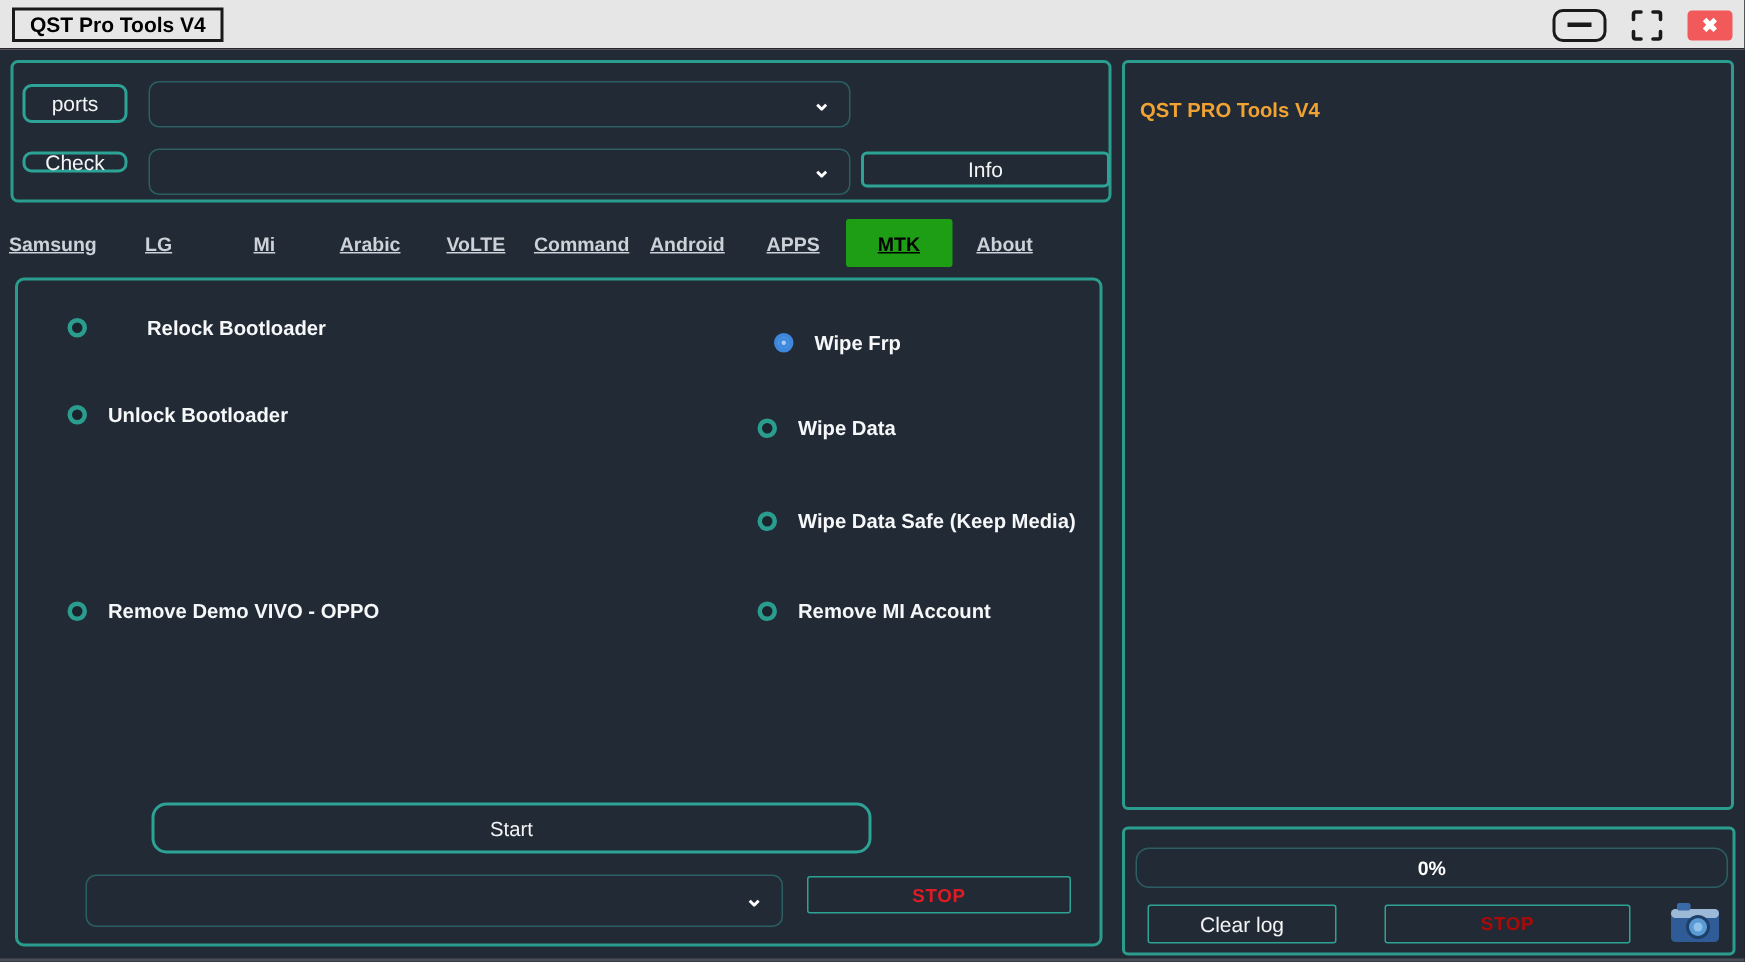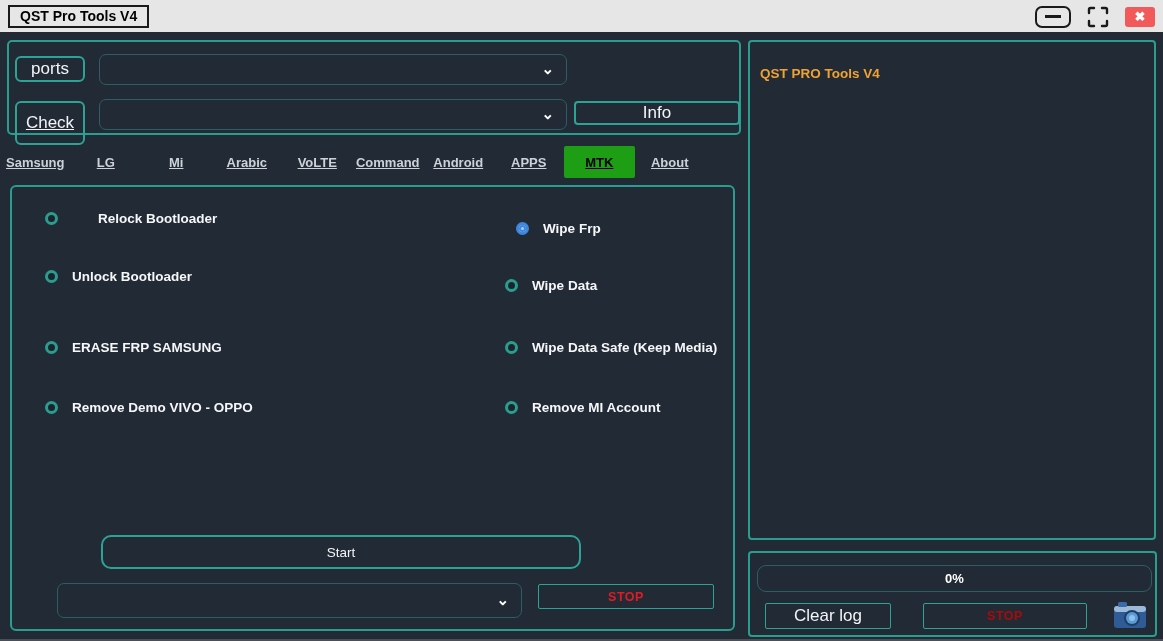--- a/index.html
+++ b/index.html
@@ -28,21 +28,21 @@
   .btn-max { width:22px; height:22px; cursor:pointer; }
   .btn-close {
     width:30px; height:20px; background:#f1595a; border-radius:3px;
     display:flex; align-items:center; justify-content:center;
     color:#fff; font-size:13px; font-weight:bold; cursor:pointer;
   }
   
   .panel { position:absolute; background:#222b35; border:2px solid #2a9d8f; border-radius:5px; }
   .btn-teal {
     position:absolute; border:2px solid #2da396; border-radius:6px;
-    background:transparent; color:#f2f4f6; font-size:17px;
+    background:transparent; color:#f2f4f6; font-size:14px;
     display:flex; align-items:center; justify-content:center; cursor:pointer;
     font-family:"Liberation Sans", sans-serif;
   }
   .combo {
     position:absolute; border:1px solid #2b5f63; border-radius:7px;
     background:#222b35; display:flex; align-items:center; cursor:pointer;
   }
   .combo .chev {
     position:absolute; right:12px; top:50%; transform:translateY(-58%);
     color:#ffffff; font-size:15px; font-weight:bold; line-height:1;
@@ -93,21 +93,21 @@
     </div>
   </div>
 
   <div class="panel" style="left:7px; top:40px; width:734px; height:95px;">
     <button class="btn-teal" style="left:6px; top:14px; width:70px; height:26px;">ports</button>
     <div class="combo" style="left:90px; top:12px; width:468px; height:31px;">
       <span></span>
       <span class="chev">⌄</span>
     </div>
 
-    <button class="btn-teal" style="left:6px; top:59px; width:70px; height:44px;text-decoration:underline;">Check</button>
+    <button class="btn-teal" style="left:6px; top:59px; width:70px; height:14px;">Check</button>
     <div class="combo" style="left:90px; top:57px; width:468px; height:31px;">
       <span></span>
       <span class="chev">⌄</span>
     </div>
     <button class="btn-teal" style="left:565px; top:59px; width:166px; height:24px; border-radius:4px;">Info</button>
   </div>
 
   <div class="tabbar">
     <div class="tab">Samsung</div>
     <div class="tab">LG</div>
@@ -123,24 +123,20 @@
 
   <div class="panel" style="left:10px; top:185px; width:725px; height:446px; border-radius:6px;">
 
     <div class="opt" style="left:33px; top:21px;gap:40px;">
       <span class="radio"></span>
       <span class="opt-label">Relock Bootloader</span>
     </div>
     <div class="opt" style="left:33px; top:79px;">
       <span class="radio"></span>
       <span class="opt-label">Unlock Bootloader</span>
-    </div>
-    <div class="opt" style="left:33px; top:150px;">
-      <span class="radio"></span>
-      <span class="opt-label">ERASE FRP SAMSUNG</span>
     </div>
     <div class="opt" style="left:33px; top:210px;">
       <span class="radio"></span>
       <span class="opt-label">Remove Demo VIVO - OPPO</span>
     </div>
 
     <div class="opt" style="left:504px; top:31px;">
       <span class="radio selected"></span>
       <span class="opt-label">Wipe Frp</span>
     </div>

